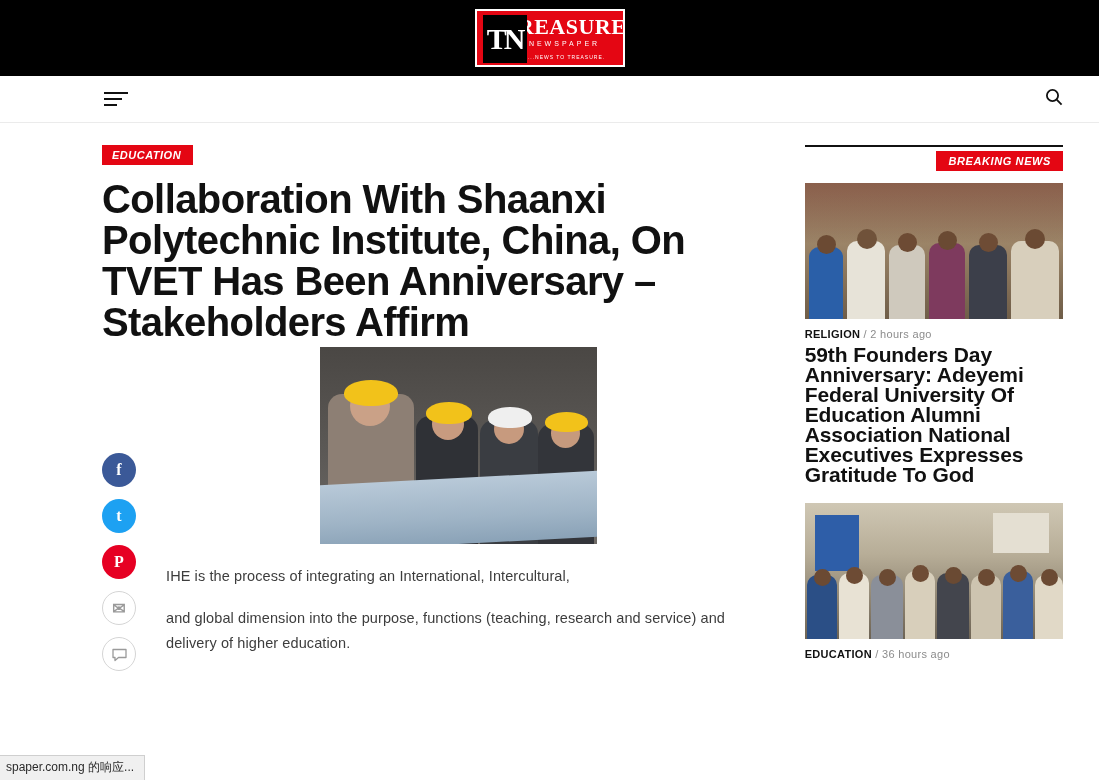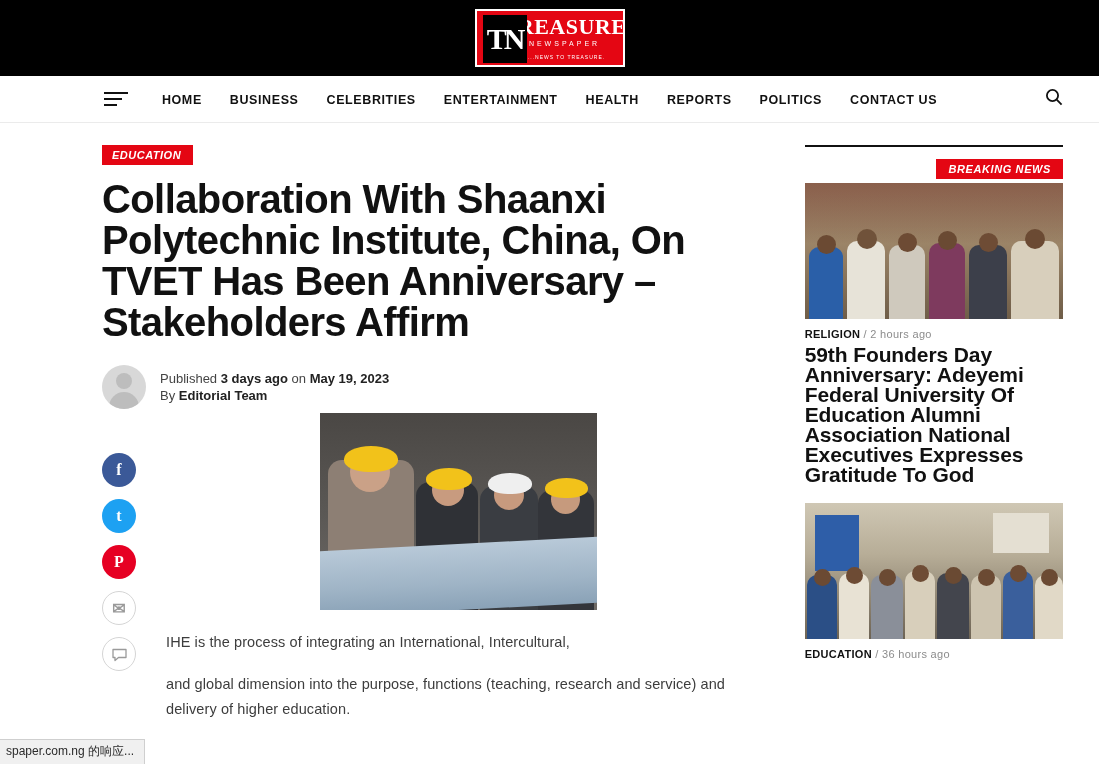--- a/index.html
+++ b/index.html
@@ -255,21 +255,21 @@
   .breaking-head {
     border-top: 2px solid #111;
     padding-top: 0;
     position: relative;
     height: 24px;
     margin-bottom: 14px;
   }
   .breaking-label {
     position: absolute;
     right: 0;
-    top: 12px;
+    top: 4px;
     background: #e40613;
     color: #fff;
     font-size: 11px;
     font-weight: bold;
     font-style: italic;
     letter-spacing: 0.6px;
     padding: 4px 12px;
     text-transform: uppercase;
     text-align: right;
   }
@@ -296,21 +296,21 @@
     font-weight: bold;
     color: #111111;
     margin: 5px 0 0 0;
     letter-spacing: -0.1px;
   }
 
   
   .statusbar {
     position: absolute;
     left: 0;
-    bottom: 16px;
+    bottom: 0;
     background: #f0f0f0;
     border-top: 1px solid #cfcfcf;
     border-right: 1px solid #cfcfcf;
     font-size: 12px;
     color: #2b2b2b;
     padding: 3px 10px 4px 6px;
     max-width: 210px;
     white-space: nowrap;
     overflow: hidden;
     text-overflow: ellipsis;
@@ -332,61 +332,36 @@
     <span class="logo-tag">...NEWS TO TREASURE.</span>
   </a>
 </div>
 
 <div class="navbar">
   <div class="hamburger">
     <span></span>
       <span></span>
       <span></span>
   </div>
-  <ul class="nav-menu">
-    <li><a>HOME</a></li>
-    <li><a>BUSINESS</a></li>
-    <li><a>CELEBRITIES</a></li>
-    <li><a>ENTERTAINMENT</a></li>
-    <li><a>HEALTH</a></li>
-    <li><a>REPORTS</a></li>
-    <li><a>POLITICS</a></li>
-    <li><a>CONTACT US</a></li>
-  </ul>
   <span class="search-btn">
     <svg width="18" height="18" viewBox="0 0 18 18">
       <circle cx="7.5" cy="7.5" r="5.6" fill="none" stroke="#111" stroke-width="1.8"></circle>
       <line x1="11.7" y1="11.7" x2="16.6" y2="16.6" stroke="#111" stroke-width="1.8"></line>
     </svg>
   </span>
 </div>
 
 <div class="wrap">
 
   <div class="article-col">
 
     <span class="cat-pill">EDUCATION</span>
 
     <h1 class="headline">Collaboration With Shaanxi Polytechnic Institute, China, On TVET Has Been Anniversary – Stakeholders Affirm</h1>
 
-    <div class="byline-row">
-      <div class="avatar"></div>
-      <div class="byline-text">
-        <div>
-          <span>Published</span>
-          <b>3 days ago</b>
-          <span>on</span>
-          <b>May 19, 2023</b>
-        </div>
-        <div>
-          <span>By</span>
-          <b>Editorial Team</b>
-        </div>
-      </div>
-    </div>
 
     
     <div class="share-rail">
       <div class="share-btn sb-fb">
           <span>f</span>
         </div>
       <div class="share-btn sb-tw">
           <span>t</span>
         </div>
       <div class="share-btn sb-pin">

